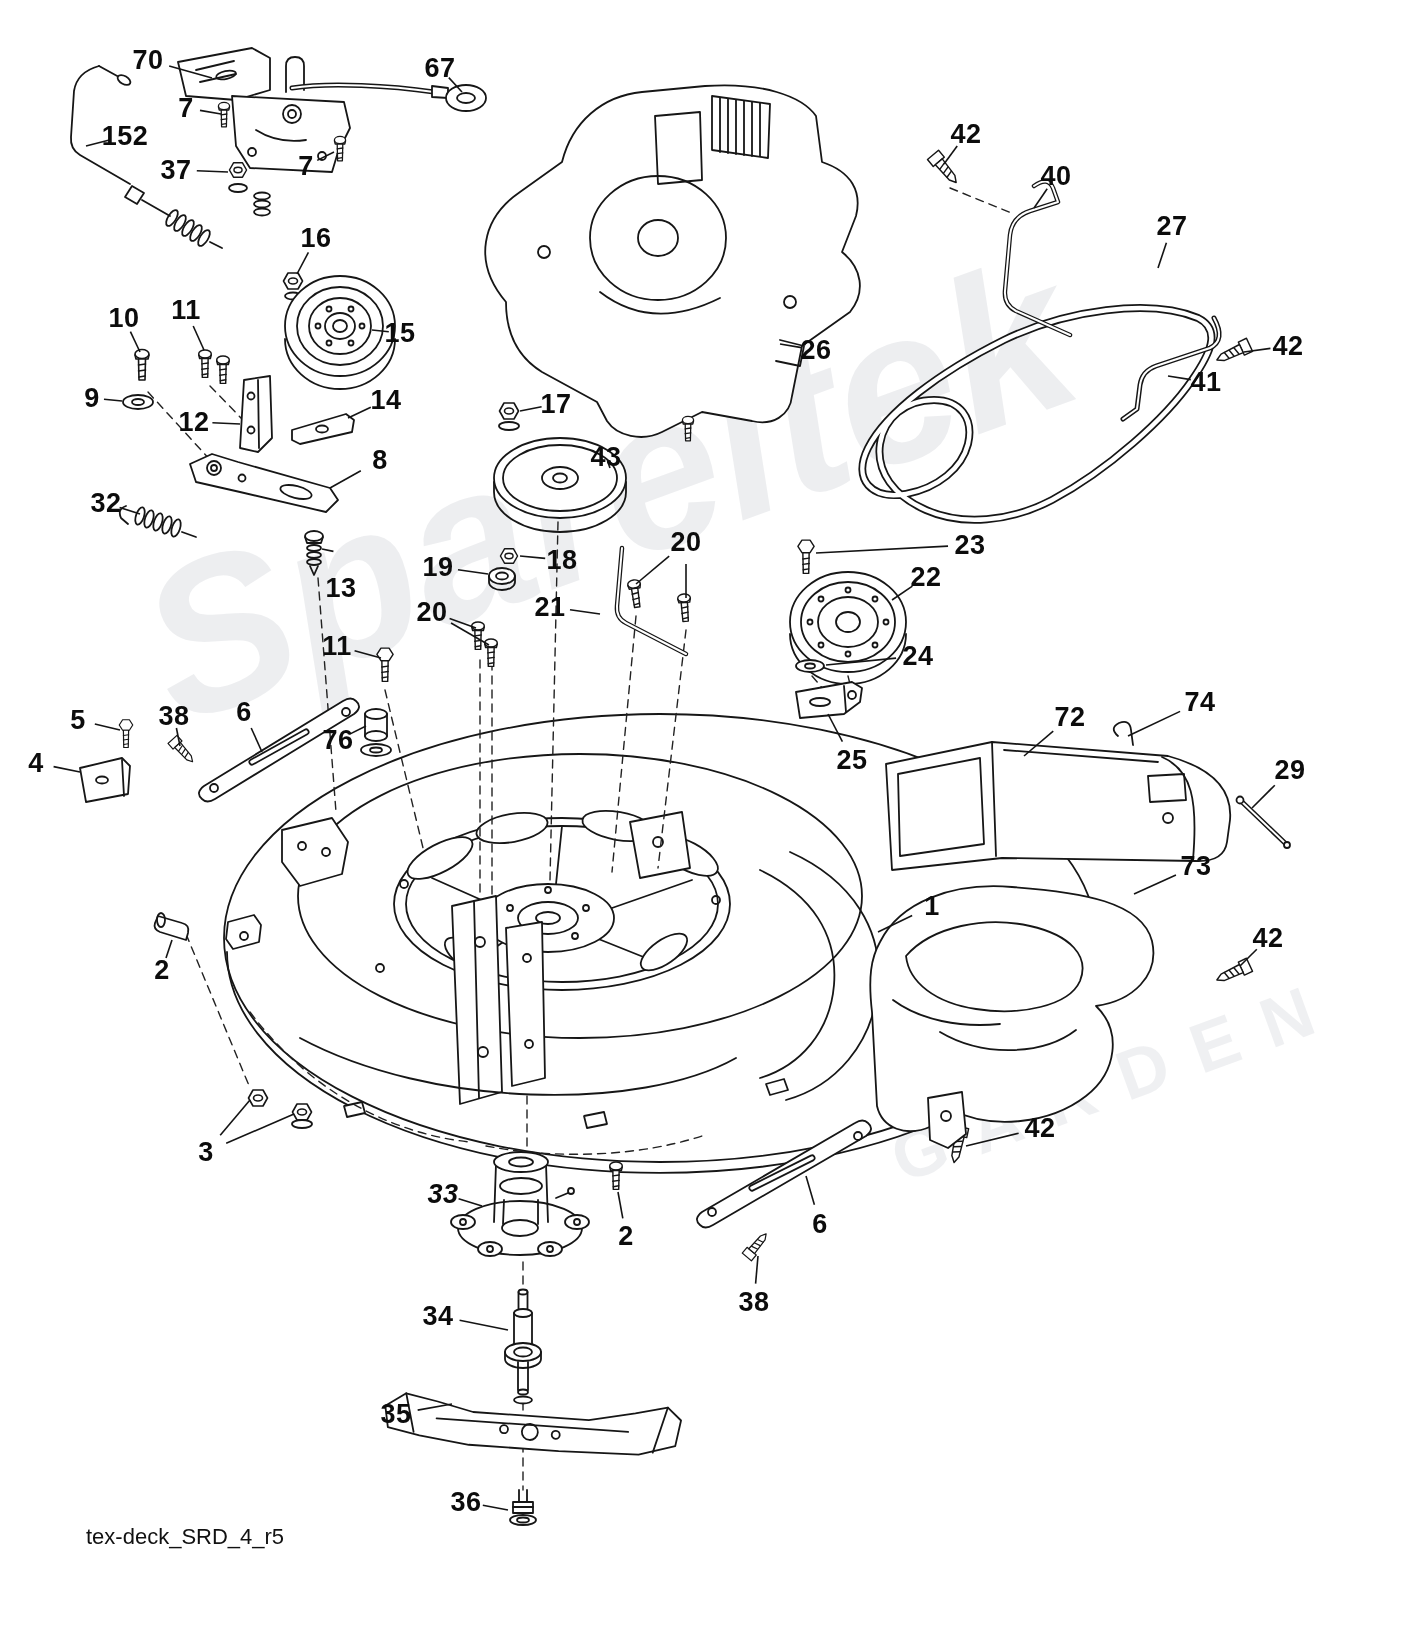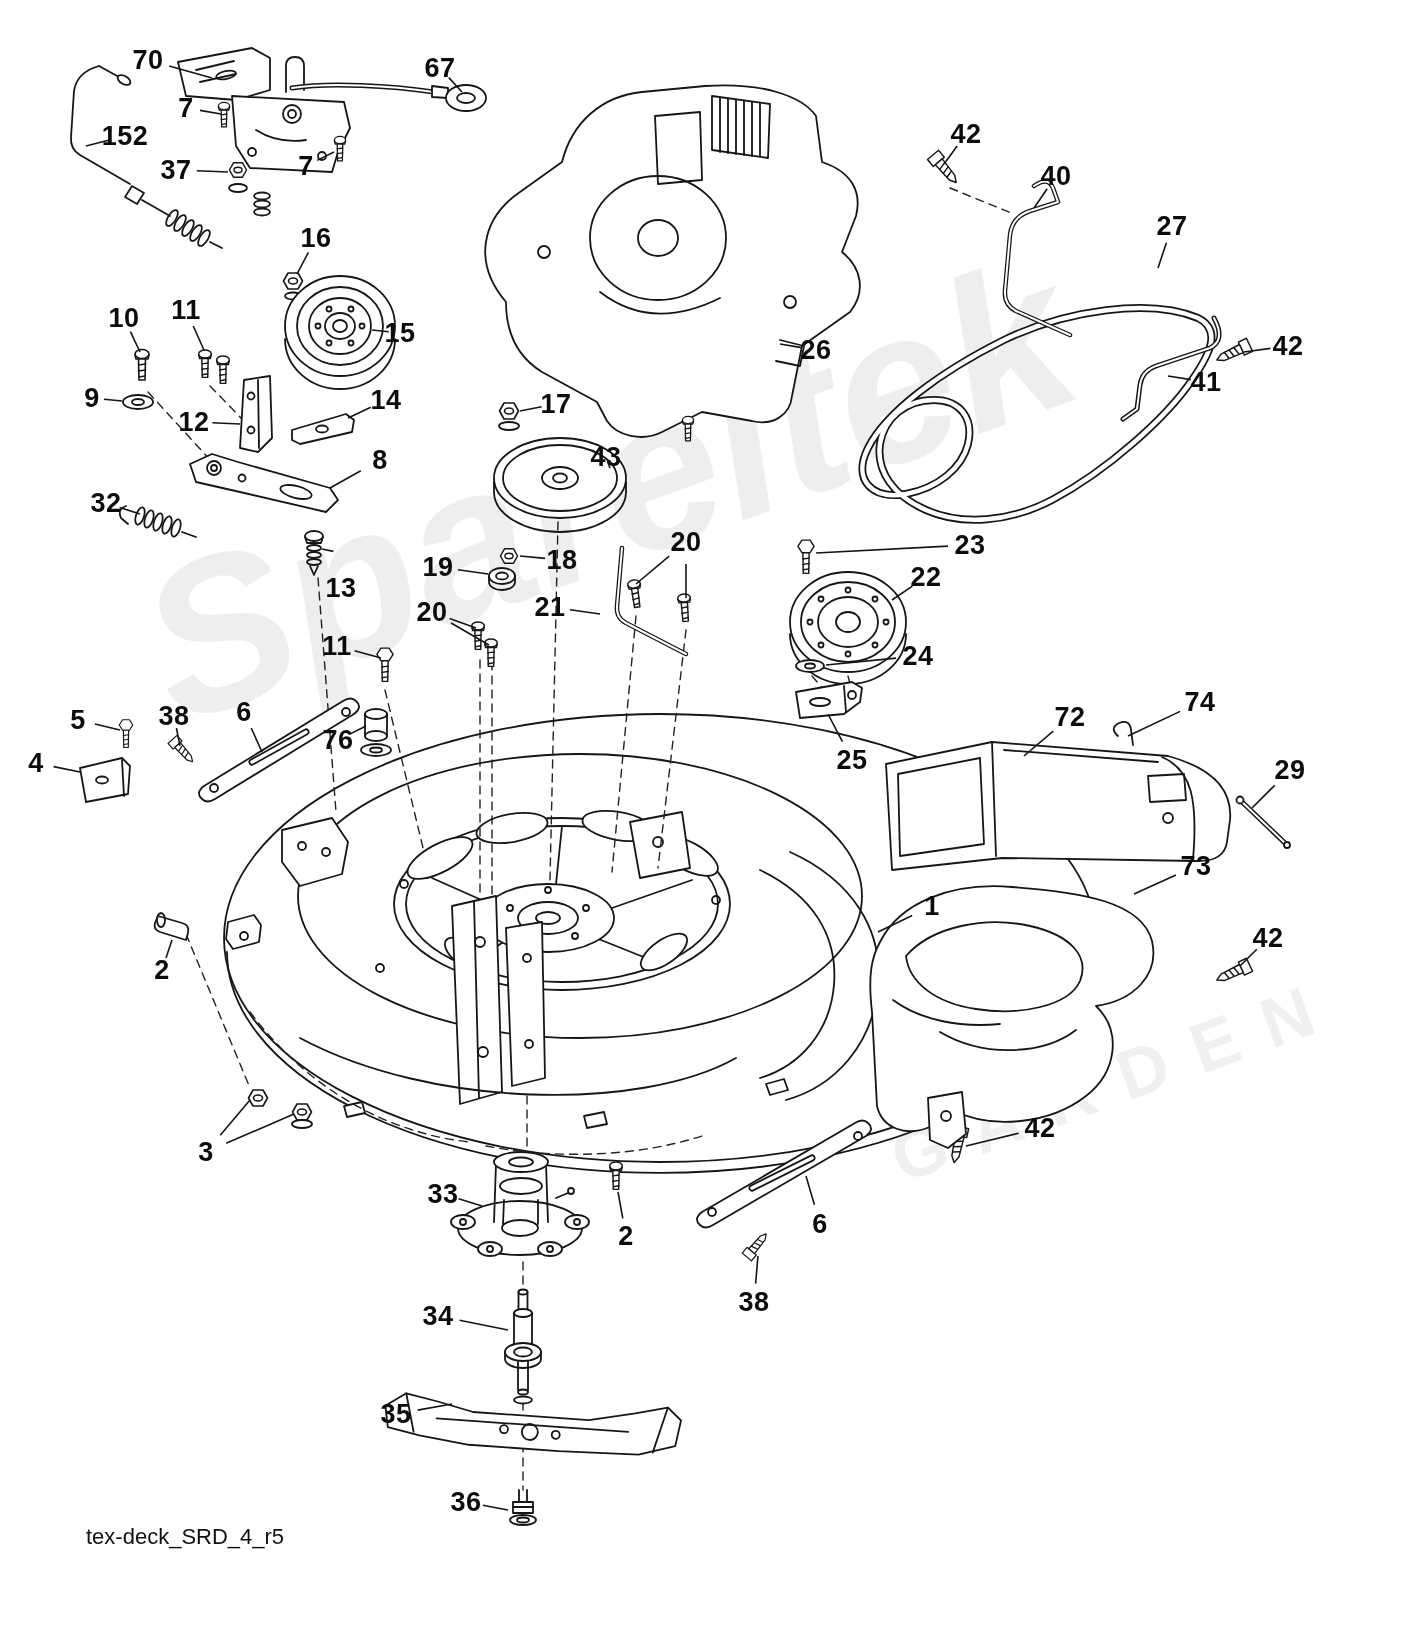--- a/index.html
+++ b/index.html
@@ -483,21 +483,21 @@
       <div class="callout" style="left: 338px; top: 740px;">76</div>
       <div class="callout" style="left: 852px; top: 760px;">25</div>
       <div class="callout" style="left: 36px; top: 763px;">4</div>
       <div class="callout" style="left: 1290px; top: 770px;">29</div>
       <div class="callout" style="left: 932px; top: 906px;">1</div>
       <div class="callout" style="left: 1196px; top: 866px;">73</div>
       <div class="callout" style="left: 1268px; top: 938px;">42</div>
       <div class="callout" style="left: 162px; top: 970px;">2</div>
       <div class="callout" style="left: 1040px; top: 1128px;">42</div>
       <div class="callout" style="left: 206px; top: 1152px;">3</div>
-      <div class="callout" style="left: 443px; top: 1194px;">33</div>
+      <div class="callout" style="left: 443px; top: 1194px; font-style: italic;">33</div>
       <div class="callout" style="left: 626px; top: 1236px;">2</div>
       <div class="callout" style="left: 820px; top: 1224px;">6</div>
       <div class="callout" style="left: 754px; top: 1302px;">38</div>
       <div class="callout" style="left: 438px; top: 1316px;">34</div>
       <div class="callout" style="left: 396px; top: 1414px;">35</div>
       <div class="callout" style="left: 466px; top: 1502px;">36</div>
       <div class="callout" style="left: 966px; top: 134px;">42</div>
       <div class="callout" style="left: 1056px; top: 176px;">40</div>
       <div class="callout" style="left: 1172px; top: 226px;">27</div>
       <div class="callout" style="left: 1288px; top: 346px;">42</div>

